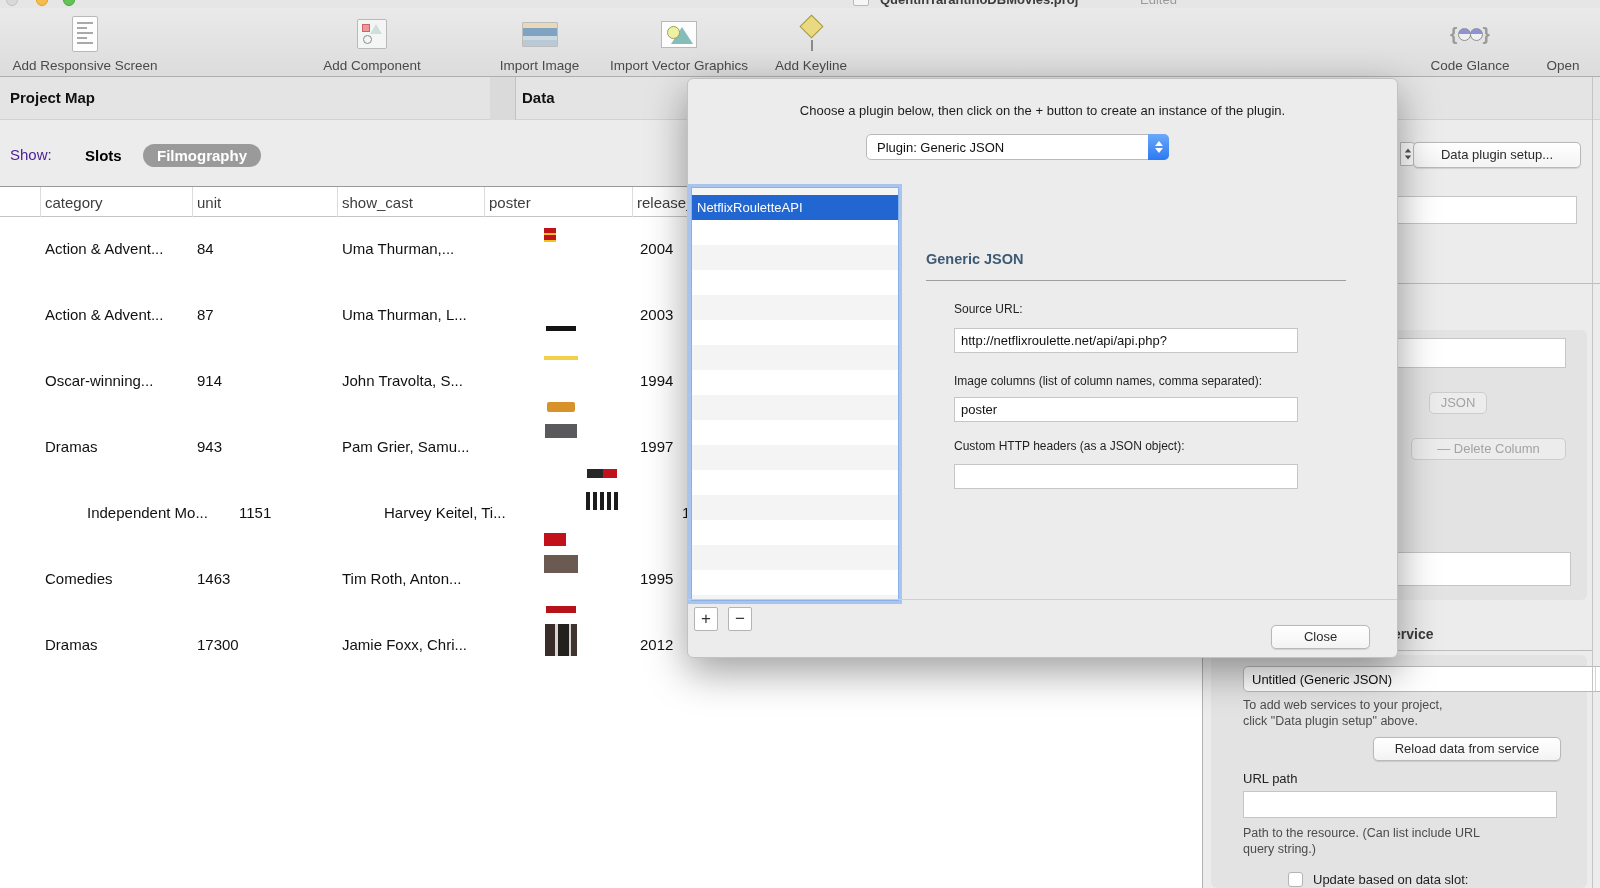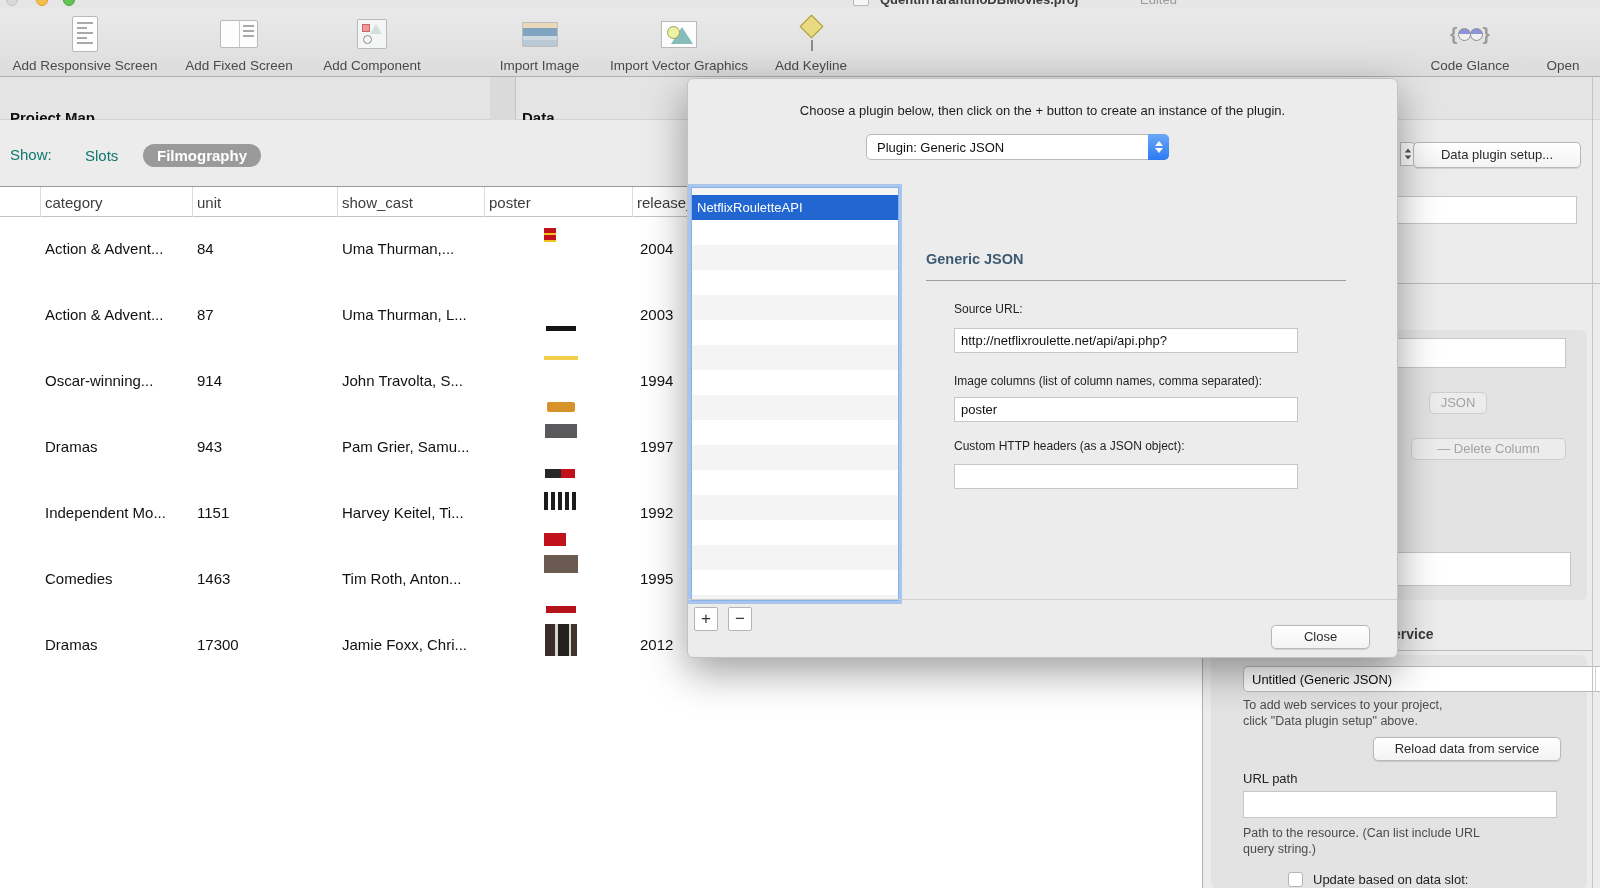--- a/index.html
+++ b/index.html
@@ -38,29 +38,29 @@
   .icon-vec .cir { position:absolute; left:5px; top:4px; width:13px; height:13px; border-radius:50%; background:#eef0a2; border:1px solid #9aa15e; }
   .icon-key { position:relative; width:30px; height:40px; }
   .icon-key .dia { position:absolute; left:7px; top:4px; width:17px; height:17px; transform:rotate(45deg); background:#e9da82; border:1px solid #a99a3f; }
   .icon-key .stem { position:absolute; left:15px; top:26px; width:1.5px; height:11px; background:#8a8a8a; }
   .icon-glance { display:flex; align-items:center; color:#9b9b9b; font-size:19px; font-weight:bold; }
   .icon-glance .lens { width:13px; height:13px; border:1.5px solid #8f8f8f; border-radius:50%; background:linear-gradient(#8e92d8 0 48%, #f0f0f0 48%); }
   .icon-glance .lens + .lens { margin-left:-1px; }
 
   
   #panelbar { position:absolute; left:0; top:77px; width:1600px; height:43px; background:#e4e4e4; border-bottom:1px solid #d2d2d2; z-index:1; }
-  #panelbar .ptitle { position:absolute; top:12px; font-size:15px; font-weight:bold; color:#111;margin-top:20px; }
+  #panelbar .ptitle { position:absolute; top:12px; font-size:15px; font-weight:bold; color:#111; }
   #panelbar .vdiv { position:absolute; left:515px; top:0; width:1px; height:43px; background:#c2c2c2; }
   #panelbar .endcap { position:absolute; left:490px; top:0; width:25px; height:43px; background:#dadada; }
 
   
   #main { position:absolute; left:0; top:120px; width:1202px; height:768px; background:#fff; z-index:1; }
   #show-strip { position:absolute; left:0; top:0; width:100%; height:67px; background:#ececec; border-bottom:1px solid #9a9a9a; }
-  #show-label { position:absolute; left:10px; top:26px; font-size:15px; color:#0f766e; }
-  #tab-slots { position:absolute; left:77px; top:25px; font-size:15px; font-weight:normal; color:#0f766e; padding:2px 8px; }
+  #show-label { position:absolute; left:10px; top:26px; font-size:15px; color:#4c1d95; }
+  #tab-slots { position:absolute; left:77px; top:25px; font-size:15px; font-weight:bold; color:#000000; padding:2px 8px; }
   #tab-filmography { position:absolute; left:143px; top:24px; font-size:15px; font-weight:bold; color:#fff;
     background:#9a9a9a; border-radius:12px; padding:3px 14px; }
   #thead { position:absolute; left:0; top:67px; width:100%; height:30px; background:#fff; border-bottom:1px solid #c4c4c4; }
   #thead .th { position:absolute; top:7px; font-size:15px; color:#3d3d3d; white-space:nowrap; }
   #thead .sep { position:absolute; top:0; width:1px; height:30px; background:#dcdcdc; }
   .trow { position:absolute; left:0; width:100%; height:66px; }
   .trow .td { position:absolute; top:23px; font-size:15px; color:#111; white-space:nowrap; }
   .poster { position:absolute; left:541px; top:5px; width:40px; height:56px; border-radius:1px; }
 
   .p-kb2 { background:linear-gradient(90deg,#f0c21e 0 52%, #7e1d14 52% 78%, #2e2524 78%); position:relative; }
@@ -154,33 +154,20 @@
         <div class="icon-page">
       <div class="ln"></div>
           <div class="ln s"></div>
           <div class="ln"></div>
           <div class="ln s"></div>
           <div class="ln"></div>
     </div>
       </div>
     <span class="lbl">Add Responsive Screen</span>
   </div>
-  <div class="tbitem" style="left:179px; width:120px;">
-    <div class="icon-box">
-        <div class="icon-book">
-      <div class="half l"></div>
-      <div class="half">
-            <div class="ln" style="height:2px;background:#a9a9a9;margin-bottom:3px;"></div>
-        <div class="ln" style="height:2px;background:#a9a9a9;margin-bottom:3px;"></div>
-        <div class="ln" style="height:2px;background:#a9a9a9;"></div>
-          </div>
-    </div>
-      </div>
-    <span class="lbl">Add Fixed Screen</span>
-  </div>
   <div class="tbitem" style="left:312px; width:120px;">
     <div class="icon-box">
         <div class="icon-comp">
       <span class="sq"></span>
           <span class="ci"></span>
           <span class="tr"></span>
     </div>
       </div>
     <span class="lbl">Add Component</span>
   </div>
@@ -272,21 +259,21 @@
     <span class="poster p-pf"></span>
     <span class="td" style="left:640px;">1994</span>
   </div>
   <div class="trow" style="top:295px;">
     <span class="td" style="left:45px;">Dramas</span>
     <span class="td" style="left:197px;">943</span>
     <span class="td" style="left:342px;">Pam Grier, Samu...</span>
     <span class="poster p-jb"></span>
     <span class="td" style="left:640px;">1997</span>
   </div>
-  <div class="trow" style="top:361px;">
+  <div class="trow" style="top:361px;margin-left:42px;">
     <span class="td" style="left:45px;">Independent Mo...</span>
     <span class="td" style="left:197px;">1151</span>
     <span class="td" style="left:342px;">Harvey Keitel, Ti...</span>
     <span class="poster p-rd"></span>
     <span class="td" style="left:640px;">1992</span>
   </div>
   <div class="trow" style="top:427px;">
     <span class="td" style="left:45px;">Comedies</span>
     <span class="td" style="left:197px;">1463</span>
     <span class="td" style="left:342px;">Tim Roth, Anton...</span>

